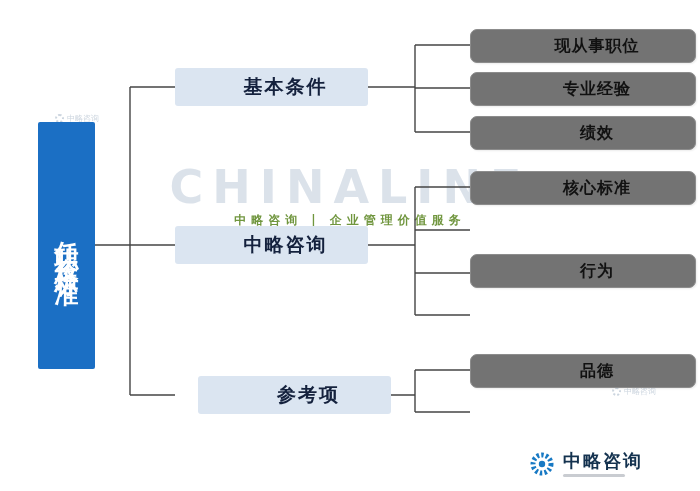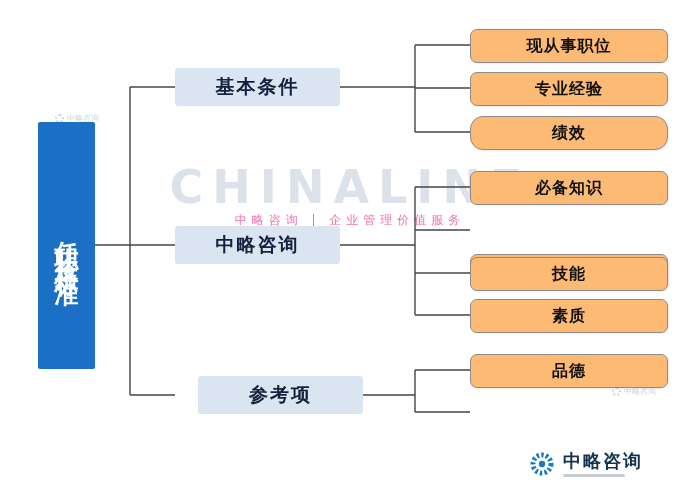--- a/index.html
+++ b/index.html
@@ -8,21 +8,21 @@
     font-family:"DejaVu Sans","Liberation Sans",sans-serif;overflow:hidden;
   }
   
   .wm-brand{
     position:absolute;left:110px;top:160px;width:480px;text-align:center;
     font-size:46px;font-weight:bold;color:#b9c6d6;opacity:.5;letter-spacing:9px;
     z-index:1;user-select:none;
   }
   .wm-tagline{
     position:absolute;left:110px;top:212px;width:480px;text-align:center;
-    font-size:12px;color:#ec4899;opacity:.8;letter-spacing:5px;z-index:1;
+    font-size:12px;color:#4d7c0f;opacity:.8;letter-spacing:5px;z-index:1;font-weight:bold;
   }
   .wm-corner{
     position:absolute;display:flex;align-items:center;gap:3px;z-index:1;
     font-size:8px;color:#c7d1dc;opacity:.9;
   }
   .wm-corner .dot{
     width:9px;height:9px;border-radius:50%;
     border:2px dotted #c7d1dc;box-sizing:border-box;
   }
   .wm-tl{left:55px;top:113px;}
@@ -35,32 +35,32 @@
     background:#1b6fc4;color:#ffffff;border-radius:2px;
     display:flex;align-items:center;justify-content:center;
     writing-mode:vertical-lr;text-orientation:upright;
     font-size:24px;font-weight:bold;letter-spacing:8px;z-index:3;
   }
   
   .mid{
     position:absolute;left:175px;width:165px;height:38px;
     background:#dbe5f1;border-radius:3px;color:#14213d;
     display:flex;align-items:center;justify-content:center;
-    font-size:19px;font-weight:bold;letter-spacing:2px;z-index:3;
+    font-size:19px;font-weight:bold;letter-spacing:2px;z-index:3;padding-left:28px;
   }
   .mid-0{top:68px;} .mid-1{top:226px;} .mid-2{top:376px;margin-left:23px;}
   
   .leaf{
     position:absolute;left:470px;width:196px;height:32px;
-    background:#fdba74;border:1px solid #8c8c8c;border-radius:7px;
+    background:#737373;border:1px solid #8c8c8c;border-radius:7px;
     display:flex;align-items:center;justify-content:center;
     font-size:16px;font-weight:bold;color:#111111;letter-spacing:1px;
-    box-shadow:1px 1px 2px rgba(0,0,0,.08);z-index:3;
+    box-shadow:1px 1px 2px rgba(0,0,0,.08);z-index:3;padding-left:28px;
   }
-  .leaf-0{top:29px;} .leaf-1{top:72px;} .leaf-2{top:116px;border-radius:13px;}
+  .leaf-0{top:29px;} .leaf-1{top:72px;} .leaf-2{top:116px;}
   .leaf-3{top:171px;} .leaf-4{top:214px;margin-top:40px;} .leaf-5{top:257px;}
   .leaf-6{top:299px;} .leaf-7{top:354px;} .leaf-8{top:396px;}
   
   .footer-logo{
     position:absolute;left:528px;top:450px;display:flex;align-items:center;
     gap:7px;z-index:3;
   }
   .footer-logo svg{display:block;}
   .footer-brand{
     font-size:18px;font-weight:bold;color:#14324f;letter-spacing:2px;line-height:1.1;
@@ -117,24 +117,22 @@
 
   <div class="root">任职资格标准</div>
 
   <div class="mid mid-0">基本条件</div>
   <div class="mid mid-1">中略咨询</div>
   <div class="mid mid-2">参考项</div>
 
   <div class="leaf leaf-0">现从事职位</div>
   <div class="leaf leaf-1">专业经验</div>
   <div class="leaf leaf-2">绩效</div>
-  <div class="leaf leaf-3">必备知识</div>
+  <div class="leaf leaf-3">核心标准</div>
   <div class="leaf leaf-4">行为</div>
-  <div class="leaf leaf-5">技能</div>
-  <div class="leaf leaf-6">素质</div>
   <div class="leaf leaf-7">品德</div>
 
   <div class="footer-logo">
     <svg width="28" height="28" viewBox="0 0 28 28">
       <circle cx="14" cy="14" r="9" fill="none" stroke="#1779c4" stroke-width="5" stroke-dasharray="2.4 2.2"></circle>
       <circle cx="14" cy="14" r="3.2" fill="#1779c4"></circle>
     </svg>
     <div>
       <div class="footer-brand">中略咨询</div>
       <div class="footer-tag"></div>

